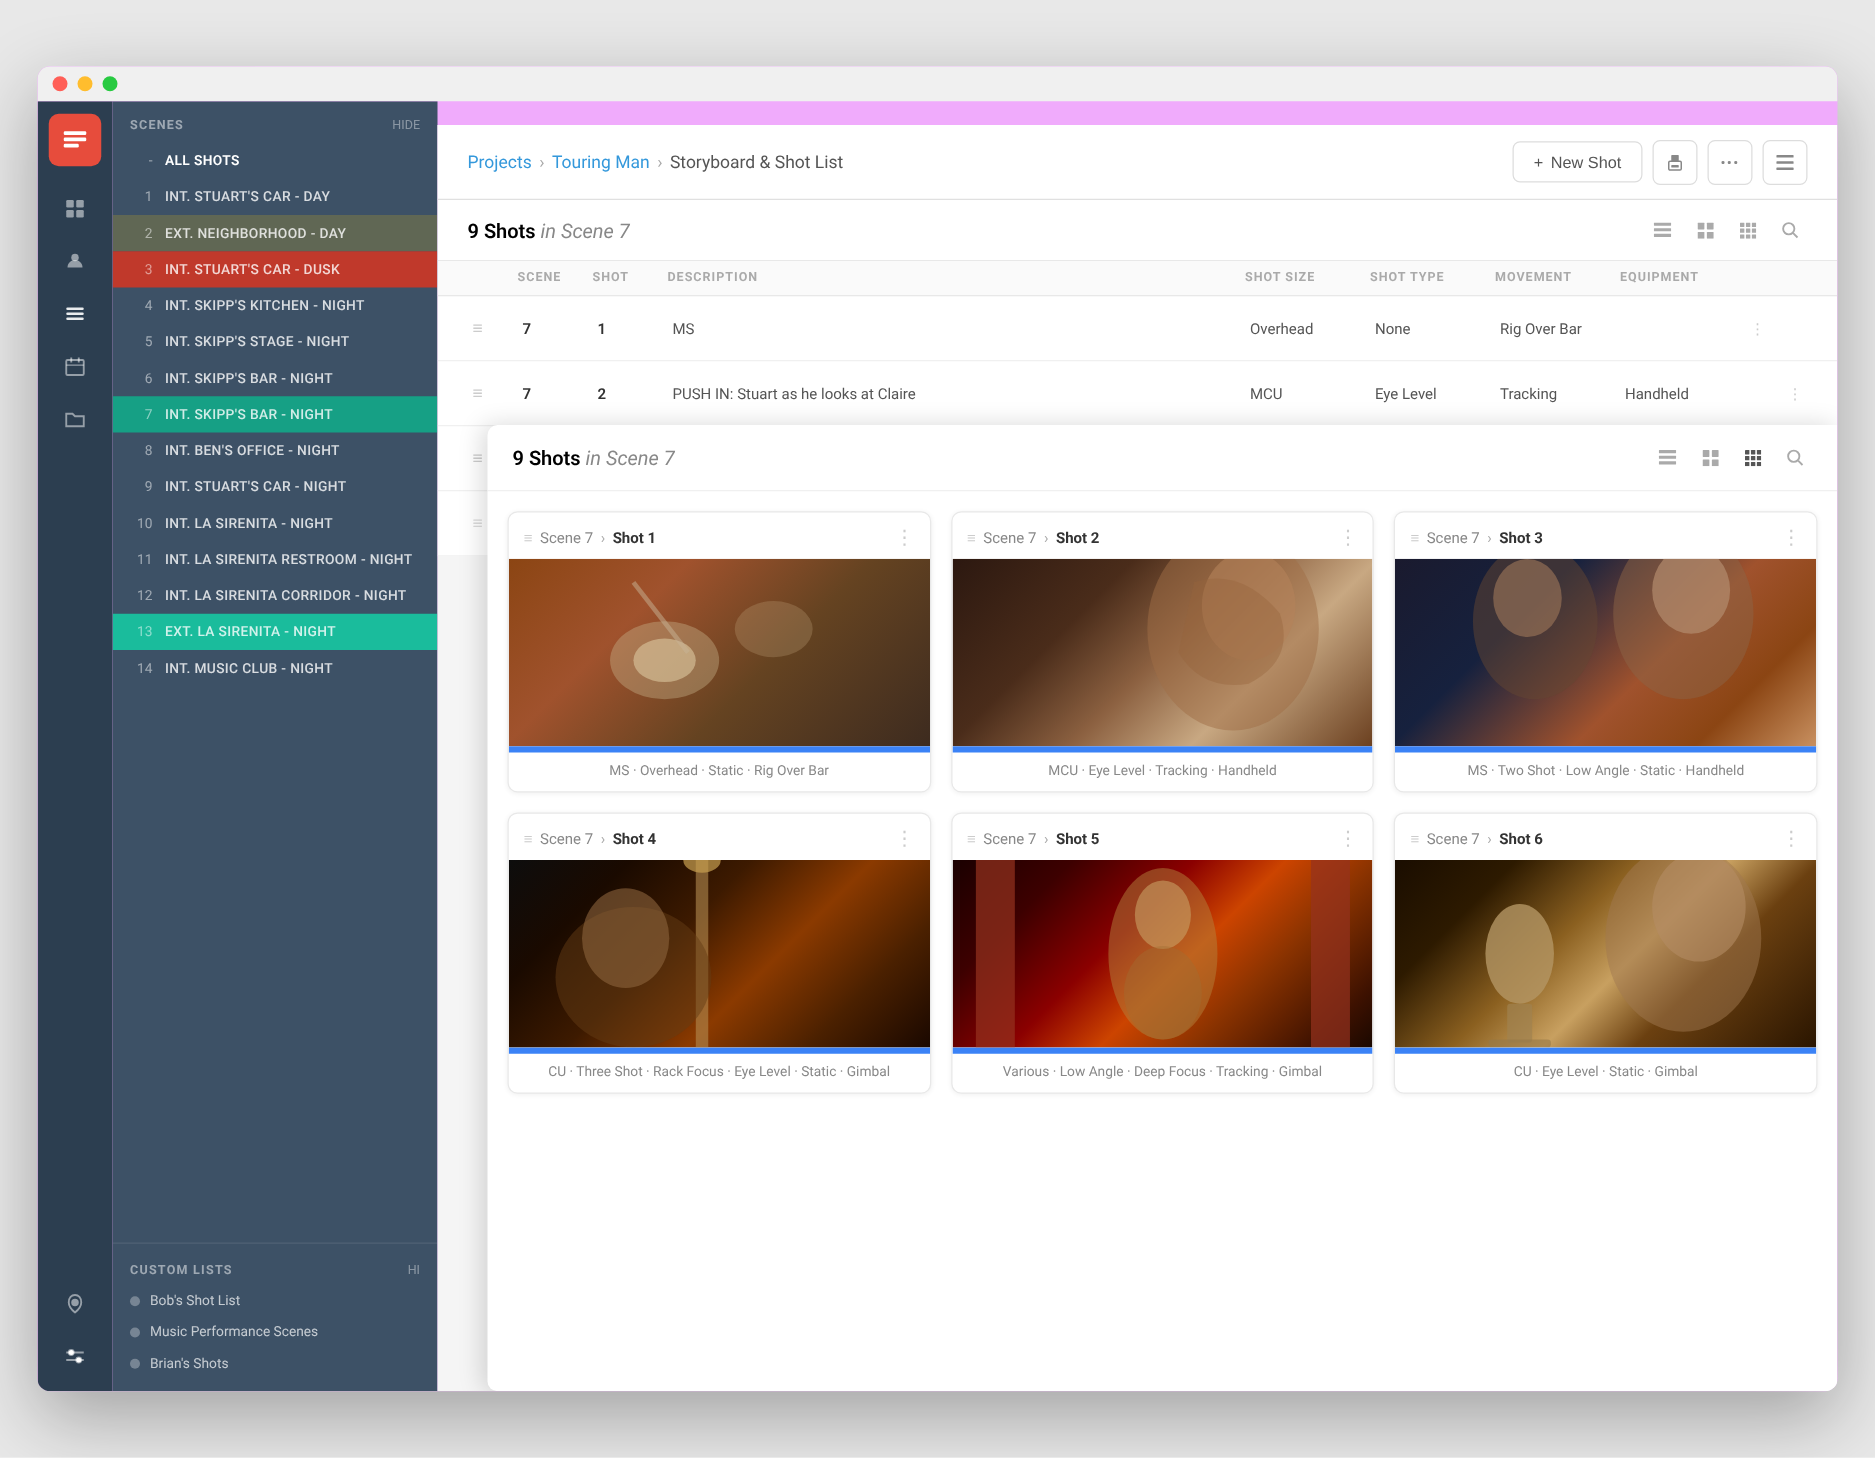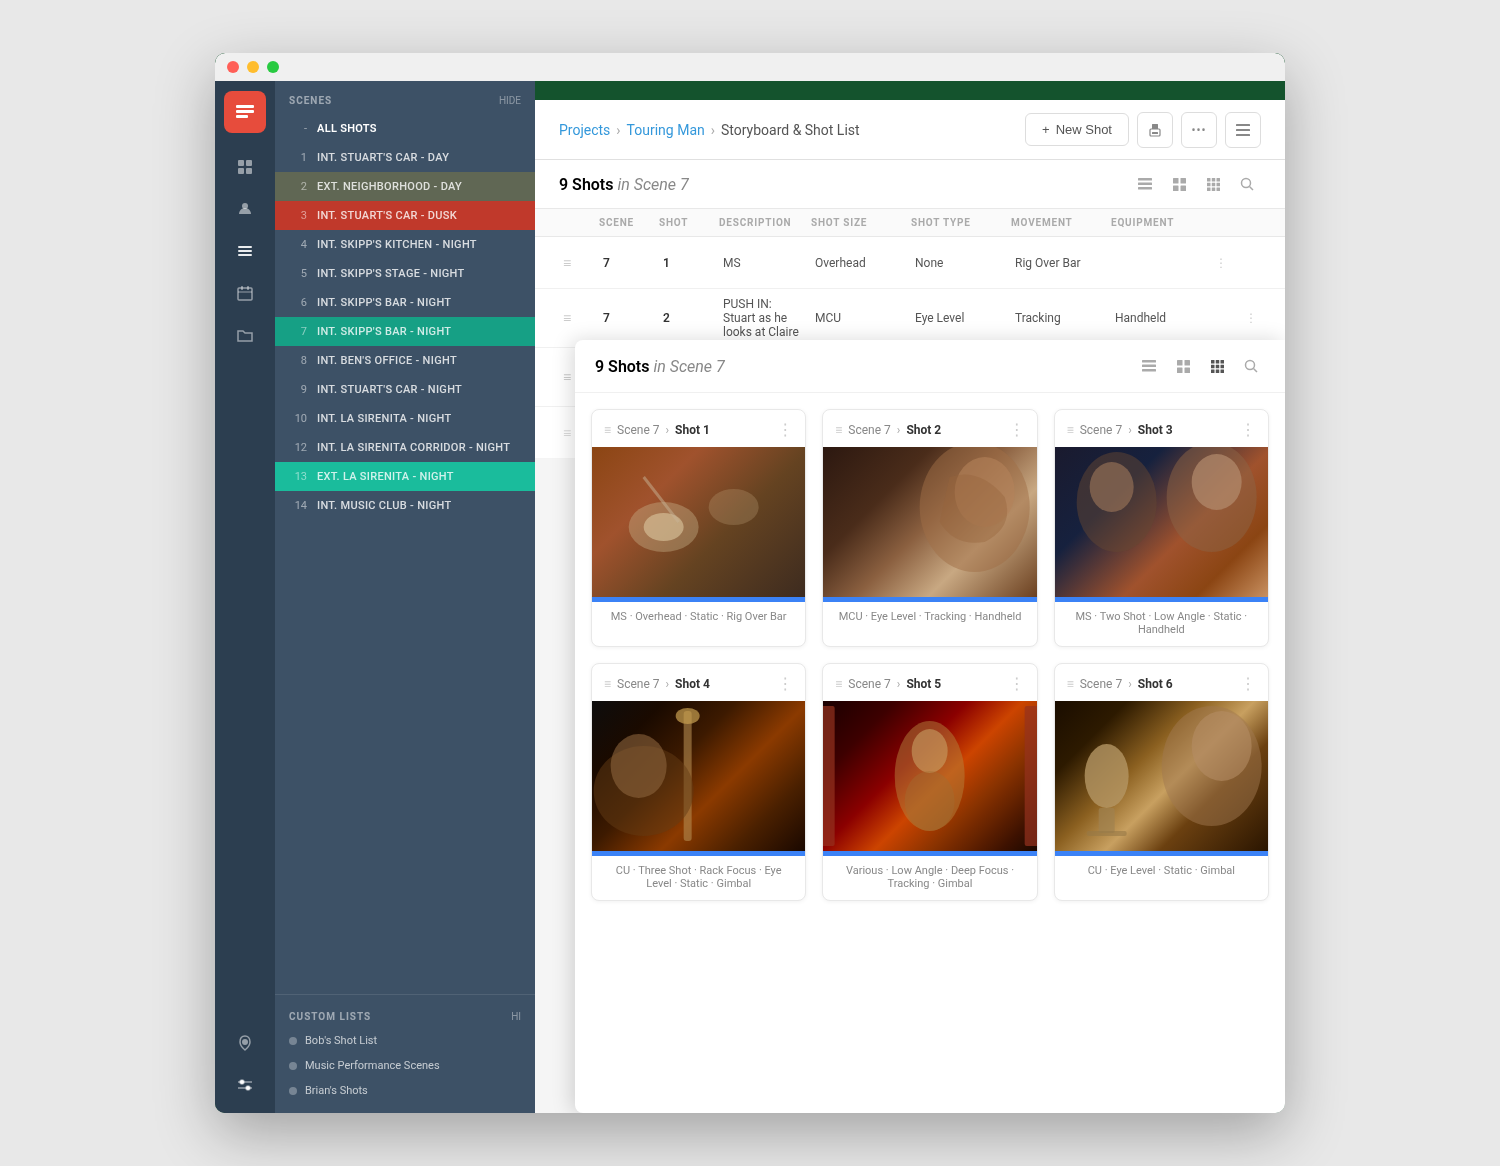--- a/index.html
+++ b/index.html
@@ -7,23 +7,23 @@
       font-family: -apple-system, BlinkMacSystemFont, 'Segoe UI', Roboto, sans-serif;
       background: #e8e8e8;
       width: 1500px;
       height: 1166px;
       overflow: hidden;
       display: flex;
       align-items: center;
       justify-content: center;
     }
     .app-window {
-      width: 1070px;
+      width: 1440px;
       height: 1060px;
-      background: #14532d;
+      background: #f0abfc;
       border-radius: 10px;
       box-shadow: 0 20px 60px rgba(0,0,0,0.3);
       display: flex;
       flex-direction: column;
       overflow: hidden;
     }
     
     .title-bar {
       background: #f0f0f0;
       height: 28px;
@@ -540,20 +540,24 @@
           <span class="scene-num">8</span>
           <span class="scene-name">INT. BEN'S OFFICE - NIGHT</span>
         </div>
         <div class="scene-item">
           <span class="scene-num">9</span>
           <span class="scene-name">INT. STUART'S CAR - NIGHT</span>
         </div>
         <div class="scene-item">
           <span class="scene-num">10</span>
           <span class="scene-name">INT. LA SIRENITA - NIGHT</span>
+        </div>
+        <div class="scene-item">
+          <span class="scene-num">11</span>
+          <span class="scene-name">INT. LA SIRENITA RESTROOM - NIGHT</span>
         </div>
         <div class="scene-item">
           <span class="scene-num">12</span>
           <span class="scene-name">INT. LA SIRENITA CORRIDOR - NIGHT</span>
         </div>
         <div class="scene-item selected-teal">
           <span class="scene-num">13</span>
           <span class="scene-name">EXT. LA SIRENITA - NIGHT</span>
         </div>
         <div class="scene-item">

